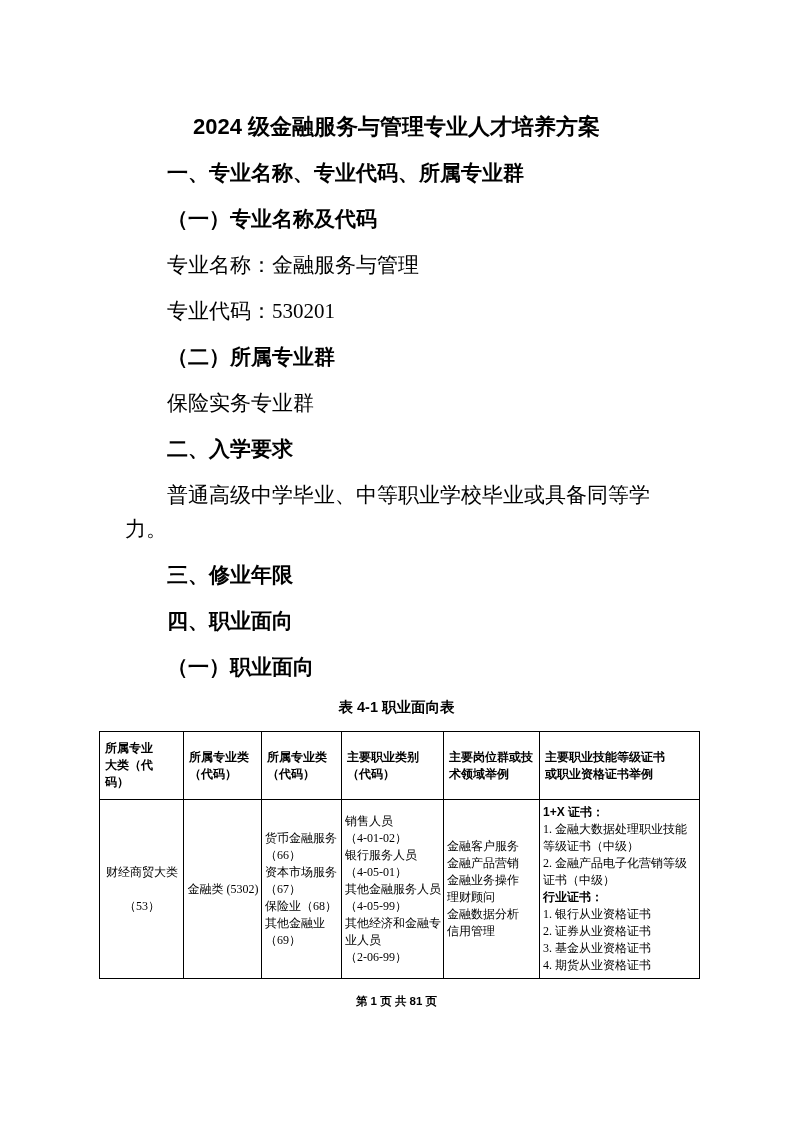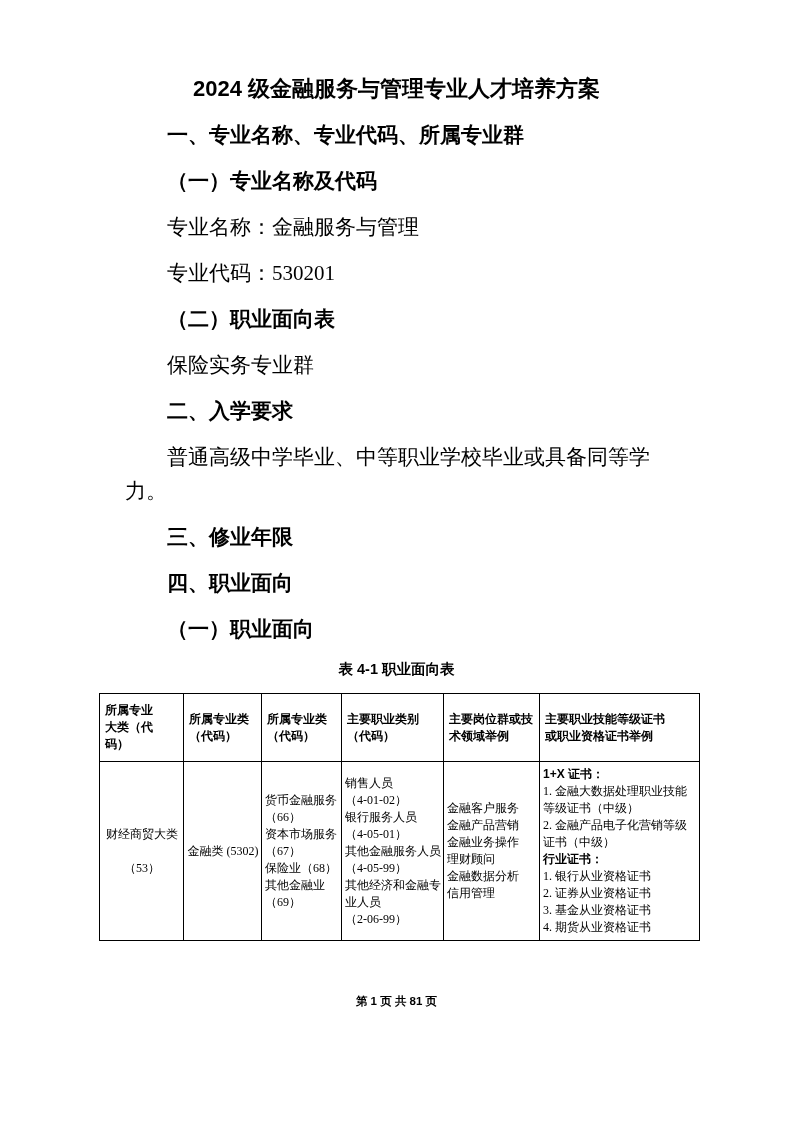--- a/index.html
+++ b/index.html
@@ -5,21 +5,21 @@
   * { box-sizing: border-box; }
   html, body { margin: 0; padding: 0; background: #ffffff; }
   .page {
     width: 793px;
     height: 1122px;
     background: #ffffff;
     color: #000000;
     position: relative;
     overflow: hidden;
     font-family: "Liberation Serif", "DejaVu Serif", serif;
-    padding: 72px 113px 0 113px;
+    padding: 110px 113px 0 113px;
   }
   .doc-title {
     font-family: "Liberation Sans", "DejaVu Sans", sans-serif;
     font-weight: bold;
     font-size: 22px;
     line-height: 34px;
     text-align: center;
     margin: 0 0 10px 0;
   }
   .line {
@@ -91,21 +91,21 @@
 <body>
 
 <div class="page">
 
   <div class="doc-title">2024 级金融服务与管理专业人才培养方案</div>
 
   <p class="line indent hd">一、专业名称、专业代码、所属专业群</p>
   <p class="line indent hd">（一）专业名称及代码</p>
   <p class="line indent">专业名称：金融服务与管理</p>
   <p class="line indent">专业代码：530201</p>
-  <p class="line indent hd">（二）职业面向表</p>
+  <p class="line indent hd">（二）所属专业群</p>
   <p class="line indent">保险实务专业群</p>
   <p class="line indent hd">二、入学要求</p>
   <p class="line indent">普通高级中学毕业、中等职业学校毕业或具备同等学力。</p>
   <p class="line indent hd">三、修业年限</p>
   <p class="line indent hd">四、职业面向</p>
   <p class="line indent hd">（一）职业面向</p>
 
   <div class="caption">表 4-1 职业面向表</div>
 
   <table class="career">

